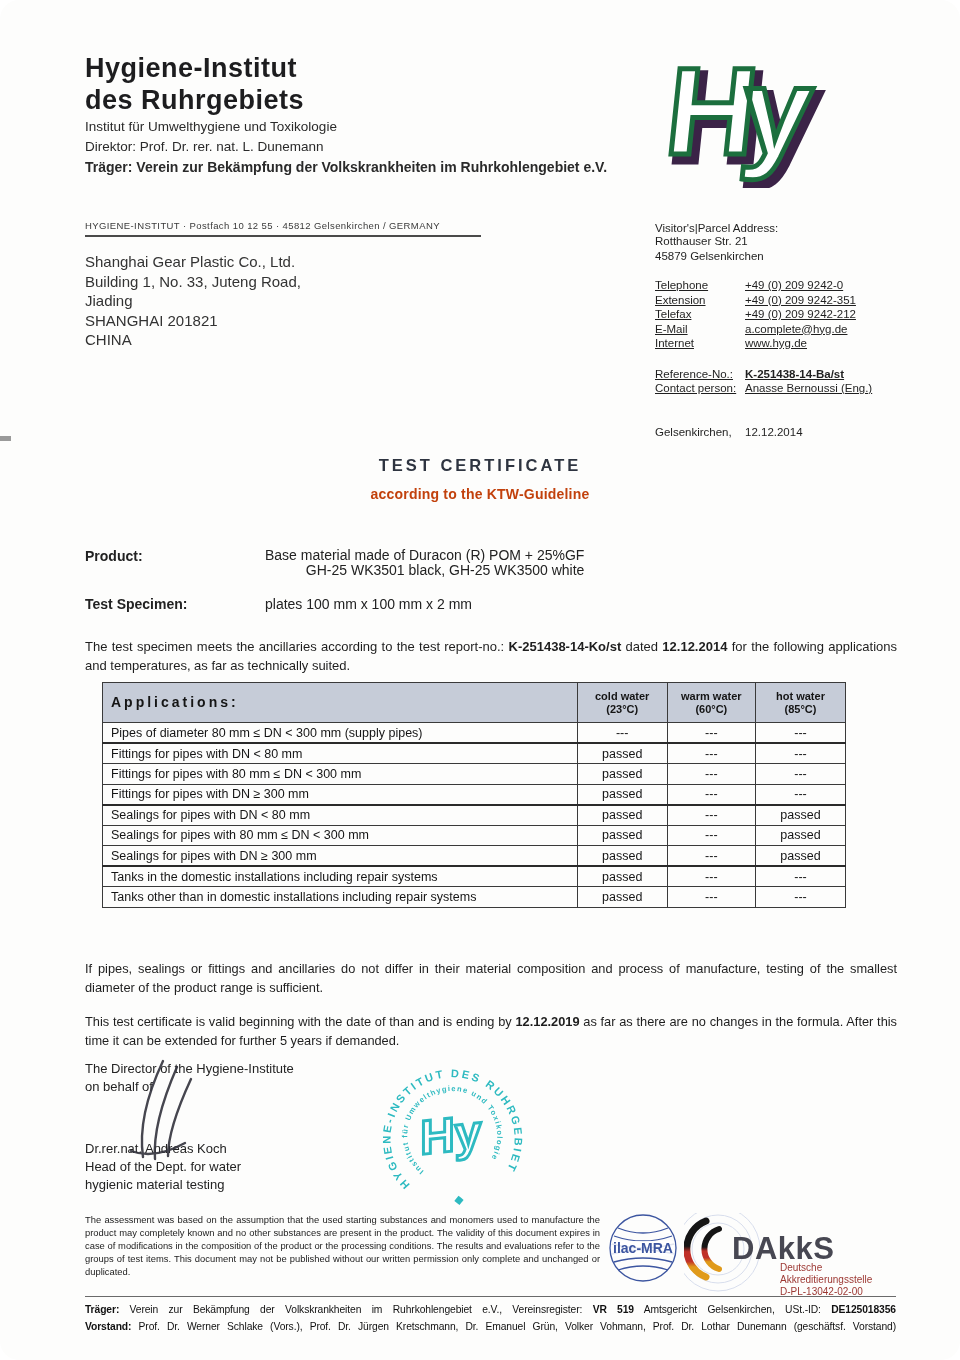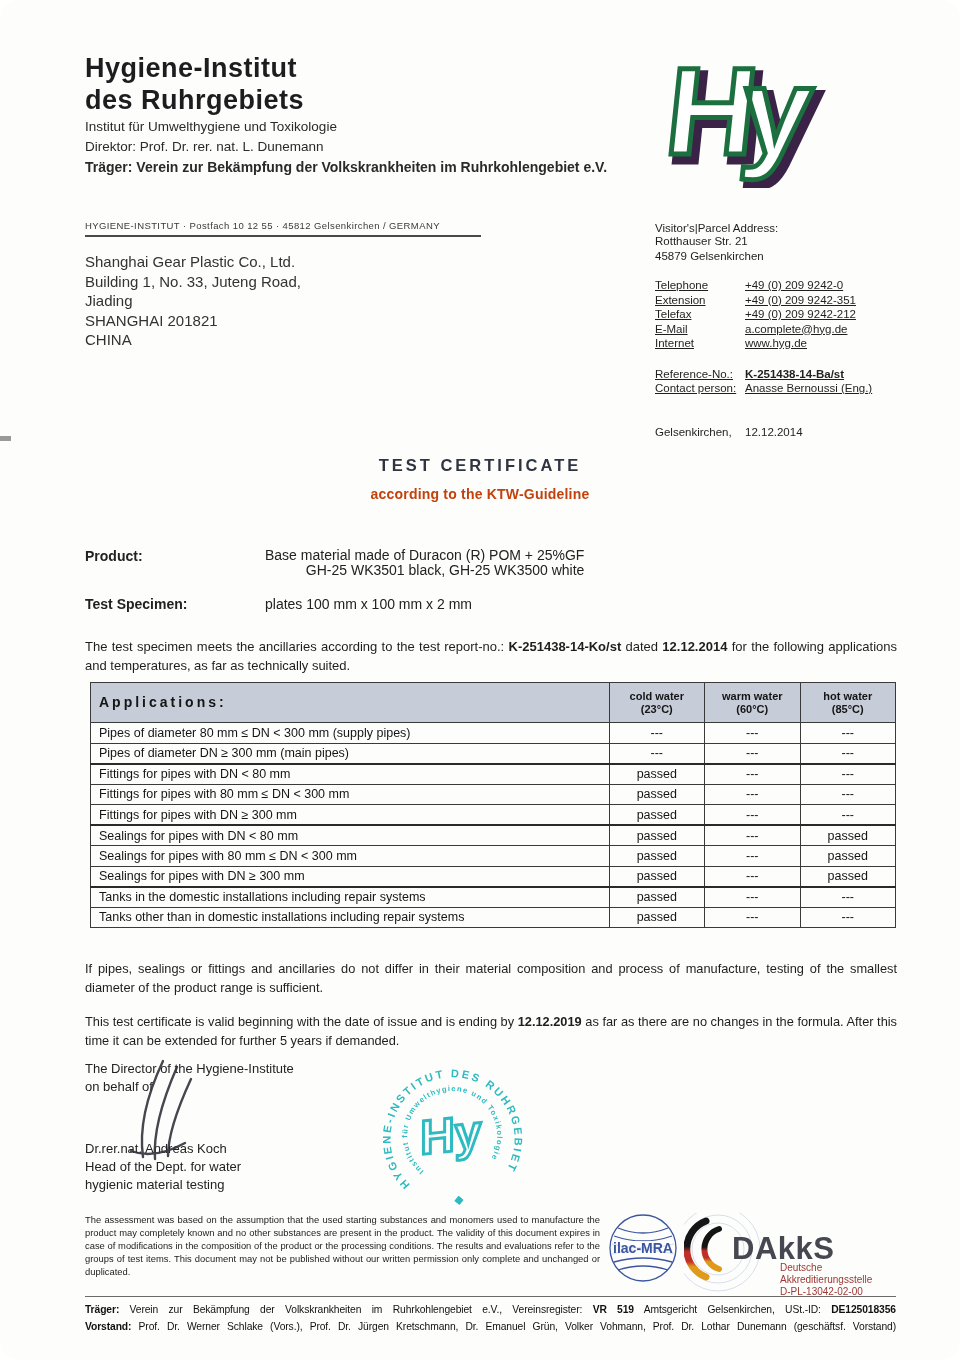--- a/index.html
+++ b/index.html
@@ -46,21 +46,21 @@
   .kv.specimen { top:596px; }
   .kv.specimen .v { font-weight:normal; }
 
   .para { position:absolute; left:85px; width:812px; font-size:13px; line-height:18.5px; color:#1e1e1e;
           text-align:justify; }
   .para.intro { top:638px; }
   .para.p1 { top:960px; font-size:12.8px; }
   .para.p2 { top:1013px; font-size:12.8px; }
 
   
-  table.apps { position:absolute; left:90px; top:682px; width:806px; border-collapse:collapse;
+  table.apps { position:absolute; left:102px; top:682px; width:744px; border-collapse:collapse;
                font-size:12.5px; color:#151515; }
   table.apps th, table.apps td { border:1.4px solid #3a3a3a; }
   table.apps th { background:#c6ccd8; height:40px; font-size:11px; font-weight:bold; line-height:13px; }
   table.apps th.appcol { text-align:left; padding-left:8px; font-size:14px; letter-spacing:3px; }
   table.apps td { height:20.5px; padding:1px 4px; }
   table.apps td.app { padding-left:8px; }
   table.apps td.c { text-align:center; width:95px; }
   col.appw { width:516px; }
   tr.thick-top td { border-top:2.6px solid #2a2a2a; }
 
@@ -192,26 +192,20 @@
         <th class="c"><span>hot water</span><br><span>(85°C)</span></th>
       </tr>
     </thead>
     <tbody>
         <tr>
           <td class="app">Pipes of diameter 80 mm ≤ DN &lt; 300 mm (supply pipes)</td>
           <td class="c">---</td>
           <td class="c">---</td>
           <td class="c">---</td>
         </tr>
-        <tr>
-          <td class="app">Pipes of diameter DN ≥ 300 mm (main pipes)</td>
-          <td class="c">---</td>
-          <td class="c">---</td>
-          <td class="c">---</td>
-        </tr>
         <tr class="thick-top">
           <td class="app">Fittings for pipes with DN &lt; 80 mm</td>
           <td class="c">passed</td>
           <td class="c">---</td>
           <td class="c">---</td>
         </tr>
         <tr>
           <td class="app">Fittings for pipes with 80 mm ≤ DN &lt; 300 mm</td>
           <td class="c">passed</td>
           <td class="c">---</td>
@@ -250,21 +244,21 @@
         <tr>
           <td class="app">Tanks other than in domestic installations including repair systems</td>
           <td class="c">passed</td>
           <td class="c">---</td>
           <td class="c">---</td>
         </tr>
     </tbody>
   </table>
 
   <div class="para p1">If pipes, sealings or fittings and ancillaries do not differ in their material composition and process of manufacture, testing of the smallest diameter of the product range is sufficient.</div>
-  <div class="para p2"><span>This test certificate is valid beginning with the date of issue and is ending by </span><b>12.12.2019</b><span> as far as there are no changes in the formula. After this time it can be extended for further 5 years if demanded.</span></div>
+  <div class="para p2"><span>This test certificate is valid beginning with the date of than and is ending by </span><b>12.12.2019</b><span> as far as there are no changes in the formula. After this time it can be extended for further 5 years if demanded.</span></div>
 
   <div class="sig-block">
     <div>The Director of the Hygiene-Institute</div>
     <div>on behalf of</div>
     <div class="sig-name">Dr.rer.nat. Andreas Koch
 Head of the Dept. for water
 hygienic material testing</div>
   </div>
 
   <div class="sig-strokes">

